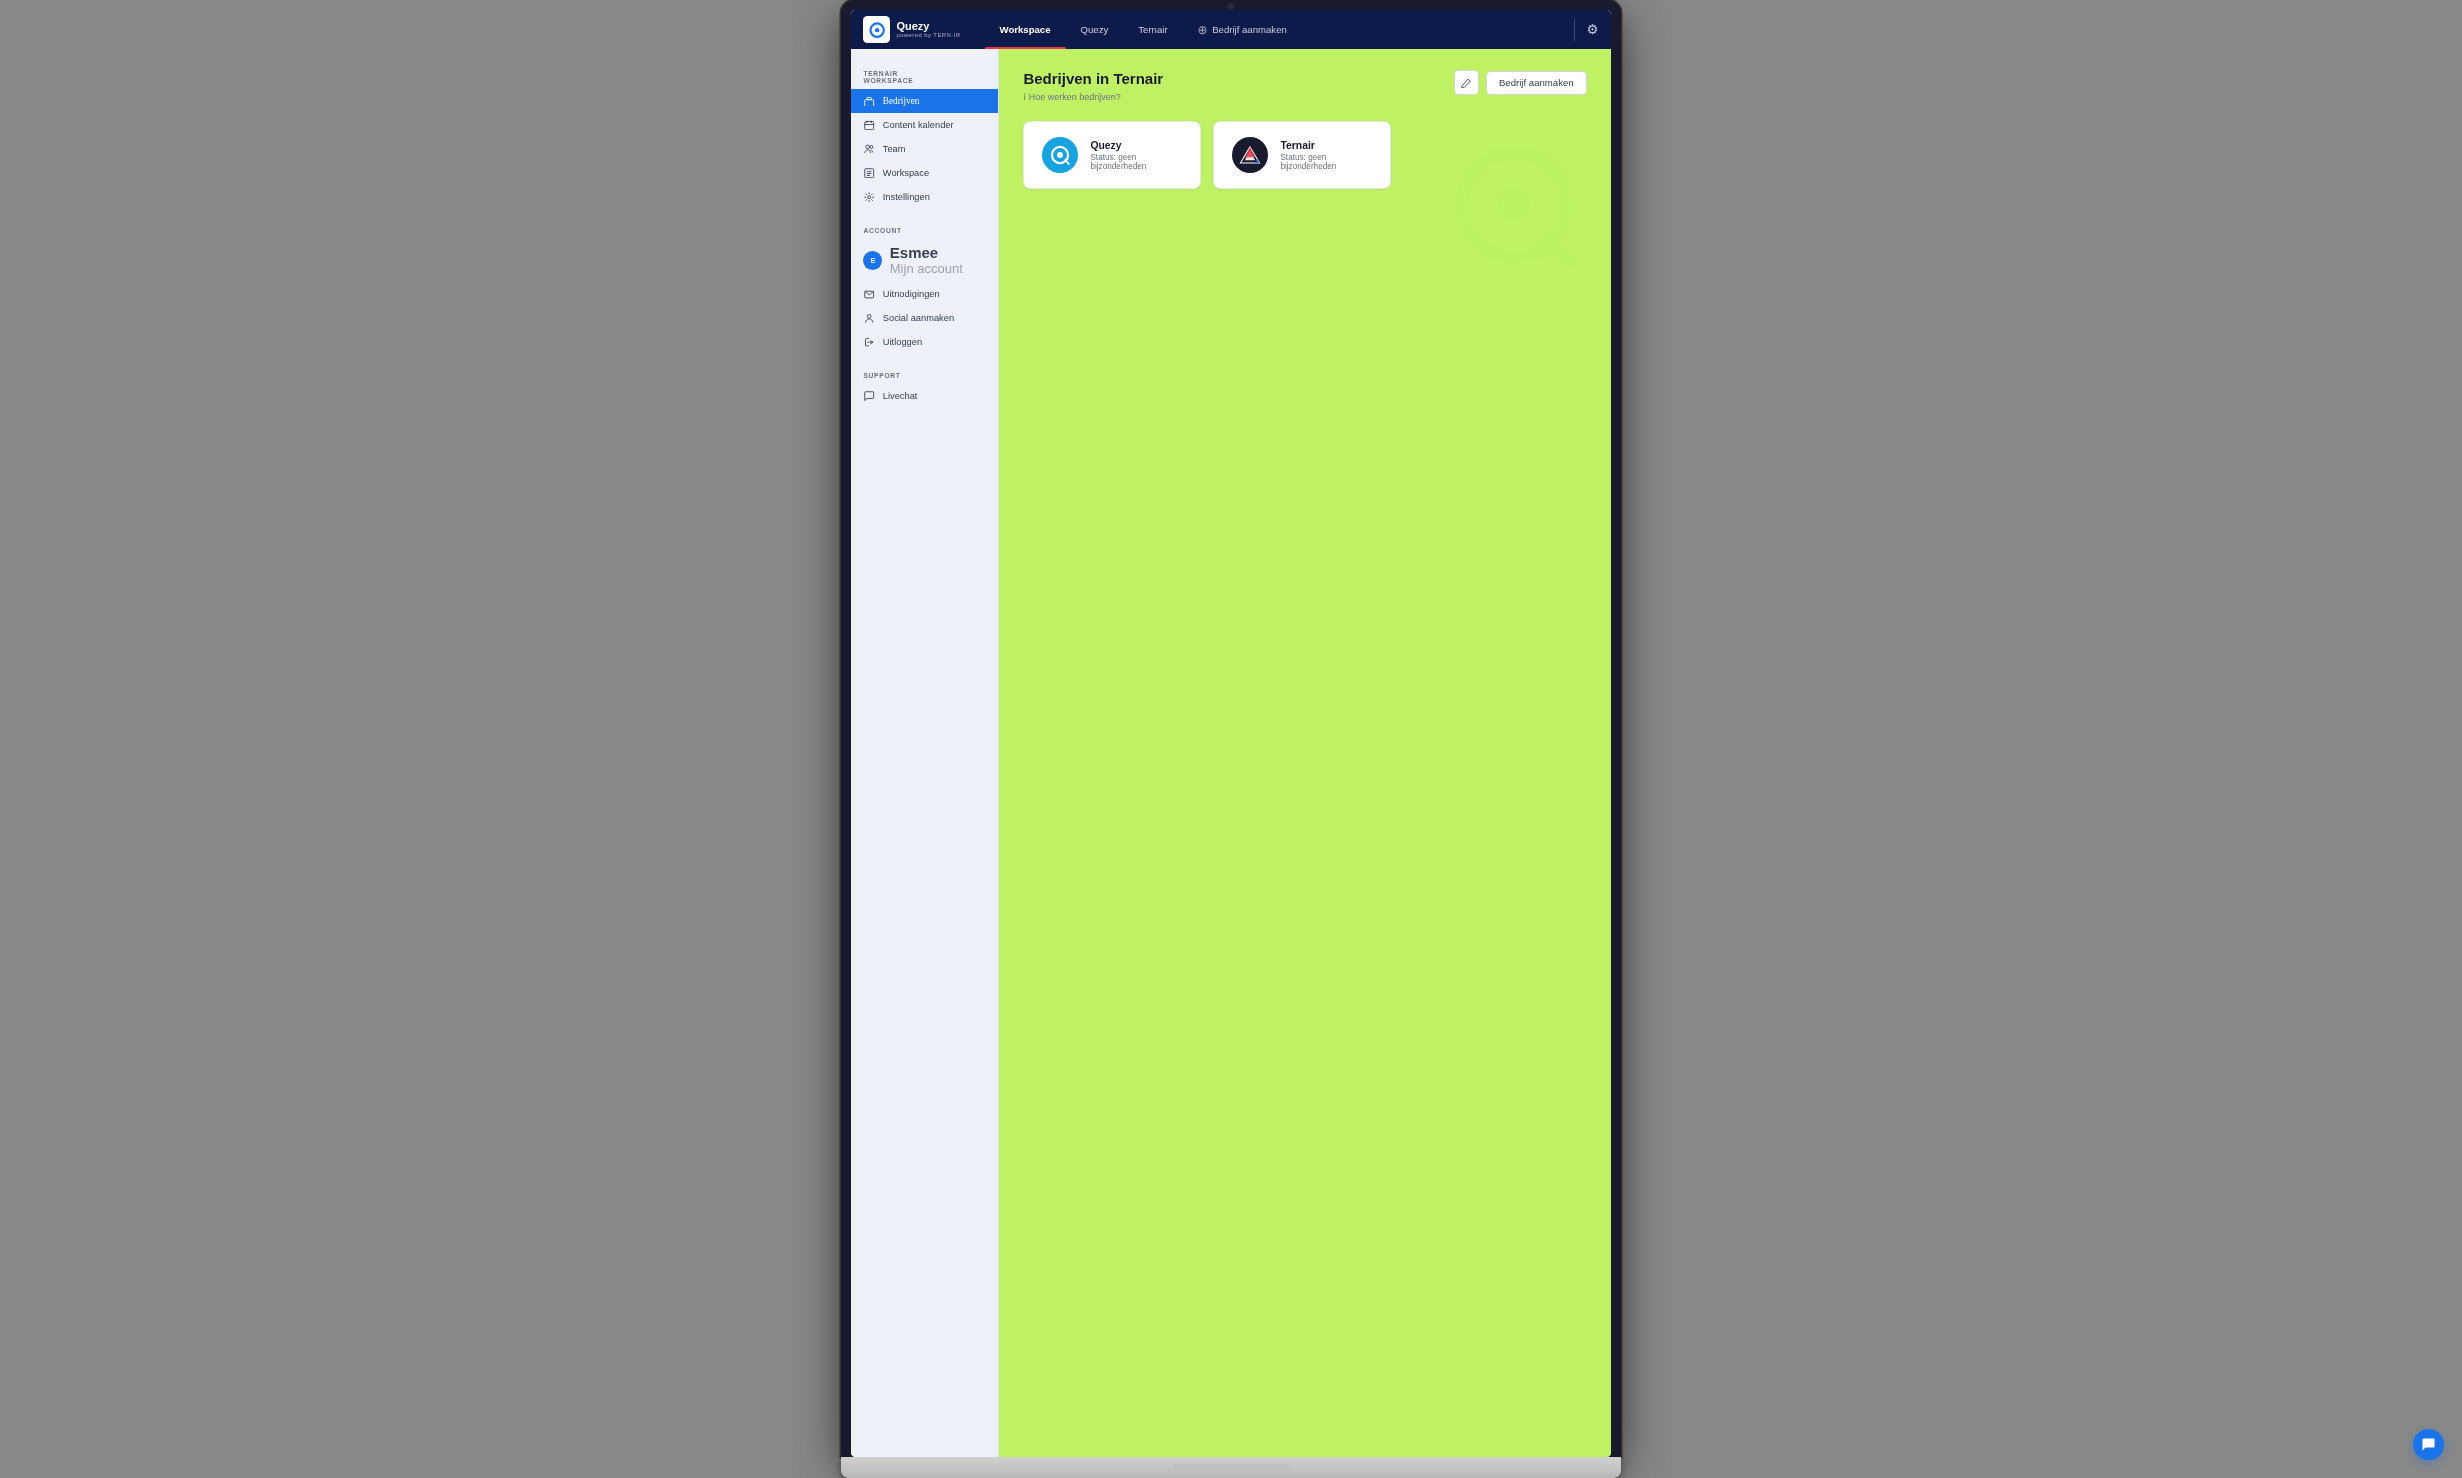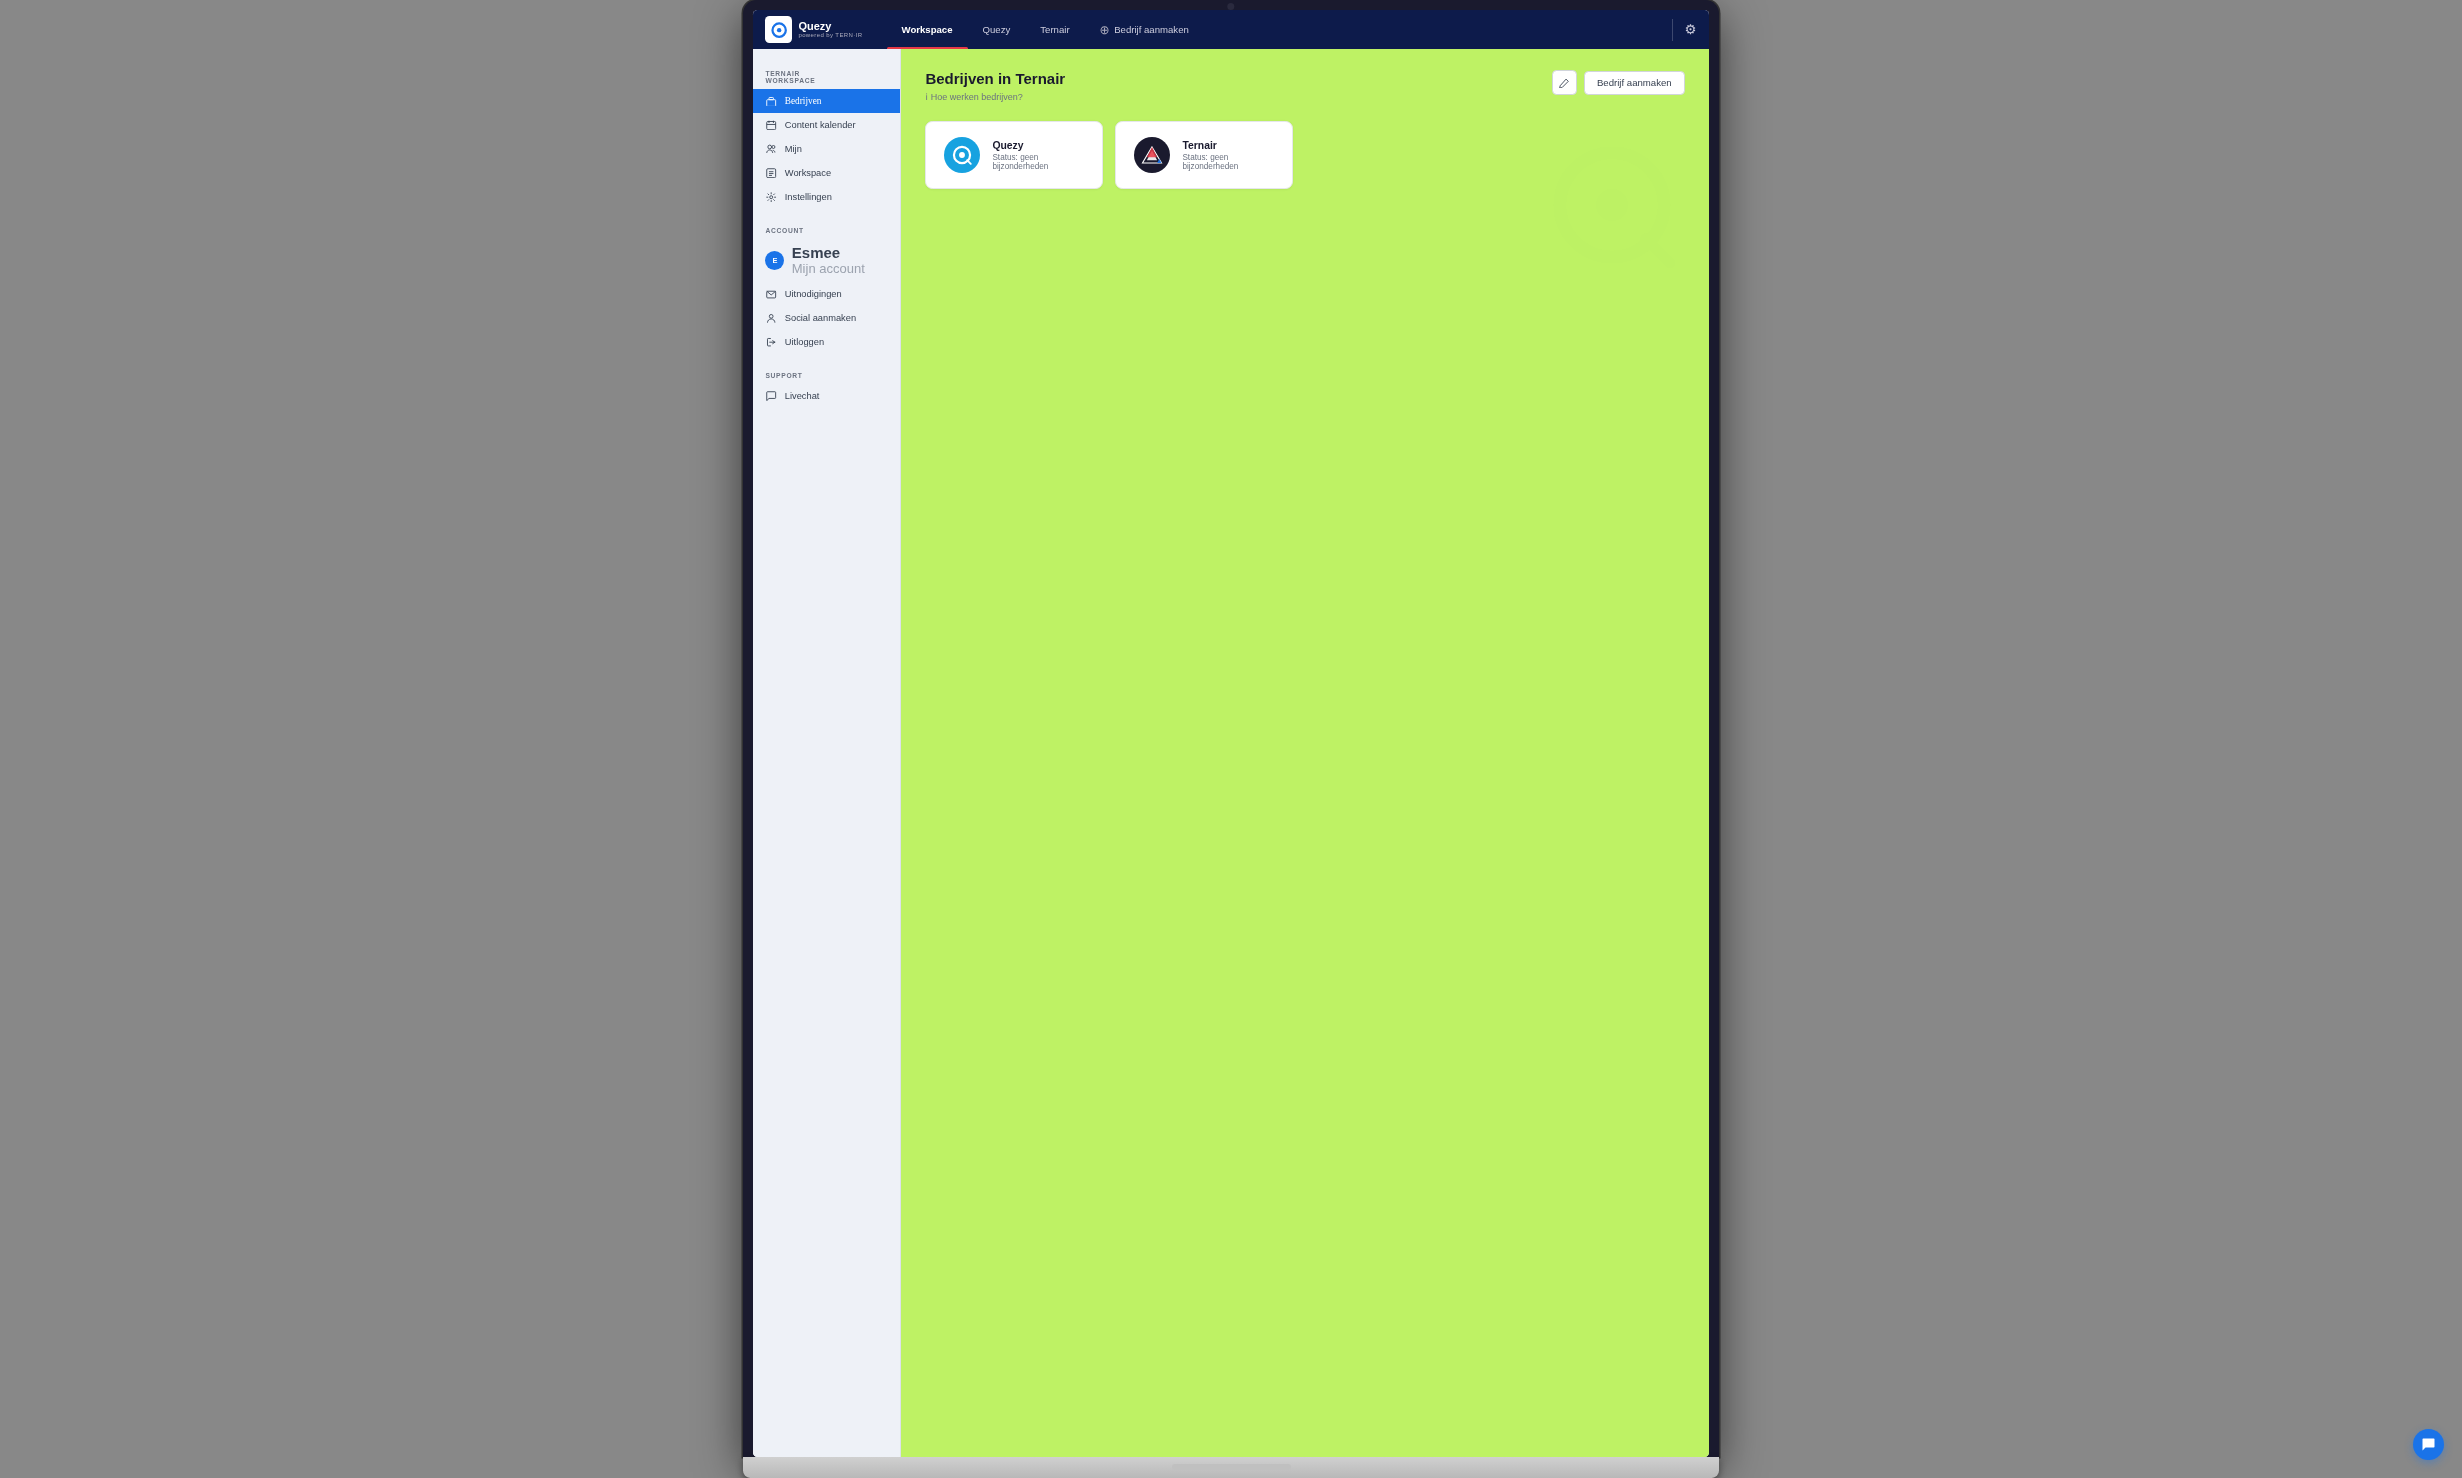--- a/index.html
+++ b/index.html
@@ -6,21 +6,21 @@
     body {
       background: #888;
       display: flex;
       justify-content: center;
       align-items: center;
       min-height: 100vh;
       font-family: -apple-system, BlinkMacSystemFont, 'Segoe UI', Arial, sans-serif;
     }
 
     .laptop-wrapper {
-      width: 976px;
+      width: 780px;
       position: relative;
     }
 
     .laptop-screen-bezel {
       background: #1a1a2e;
       border-radius: 13.4px 13.4px 0 0;
       padding: 10.4px 10.4px 0 10.4px;
       box-shadow: 0 0 0 1.5px #333, 0 15px 45px rgba(0,0,0,0.6);
     }
 
@@ -467,21 +467,21 @@
 
           <div class="sidebar-item">
             <span class="si-icon">
               <svg width="10.4" height="10.4" viewBox="0 0 14 14" fill="none">
                 <circle cx="5" cy="4" r="2.5" stroke="currentColor" stroke-width="1.2"></circle>
                 <path d="M1 12c0-2.2 1.8-4 4-4s4 1.8 4 4" stroke="currentColor" stroke-width="1.2" fill="none"></path>
                 <circle cx="10" cy="4" r="2" stroke="currentColor" stroke-width="1.2"></circle>
                 <path d="M12 11.5c0-1.7-1.3-3-3-3" stroke="currentColor" stroke-width="1.2" fill="none"></path>
               </svg>
             </span>
-            <span class="si-label">Mijn</span>
+            <span class="si-label">Team</span>
           </div>
 
           <div class="sidebar-item">
             <span class="si-icon">
               <svg width="10.4" height="10.4" viewBox="0 0 14 14" fill="none">
                 <rect x="1" y="1" width="12" height="12" rx="1.5" stroke="currentColor" stroke-width="1.2"></rect>
                 <line x1="4" y1="5" x2="10" y2="5" stroke="currentColor" stroke-width="1.2"></line>
                 <line x1="4" y1="7.5" x2="10" y2="7.5" stroke="currentColor" stroke-width="1.2"></line>
                 <line x1="4" y1="10" x2="8" y2="10" stroke="currentColor" stroke-width="1.2"></line>
               </svg>

